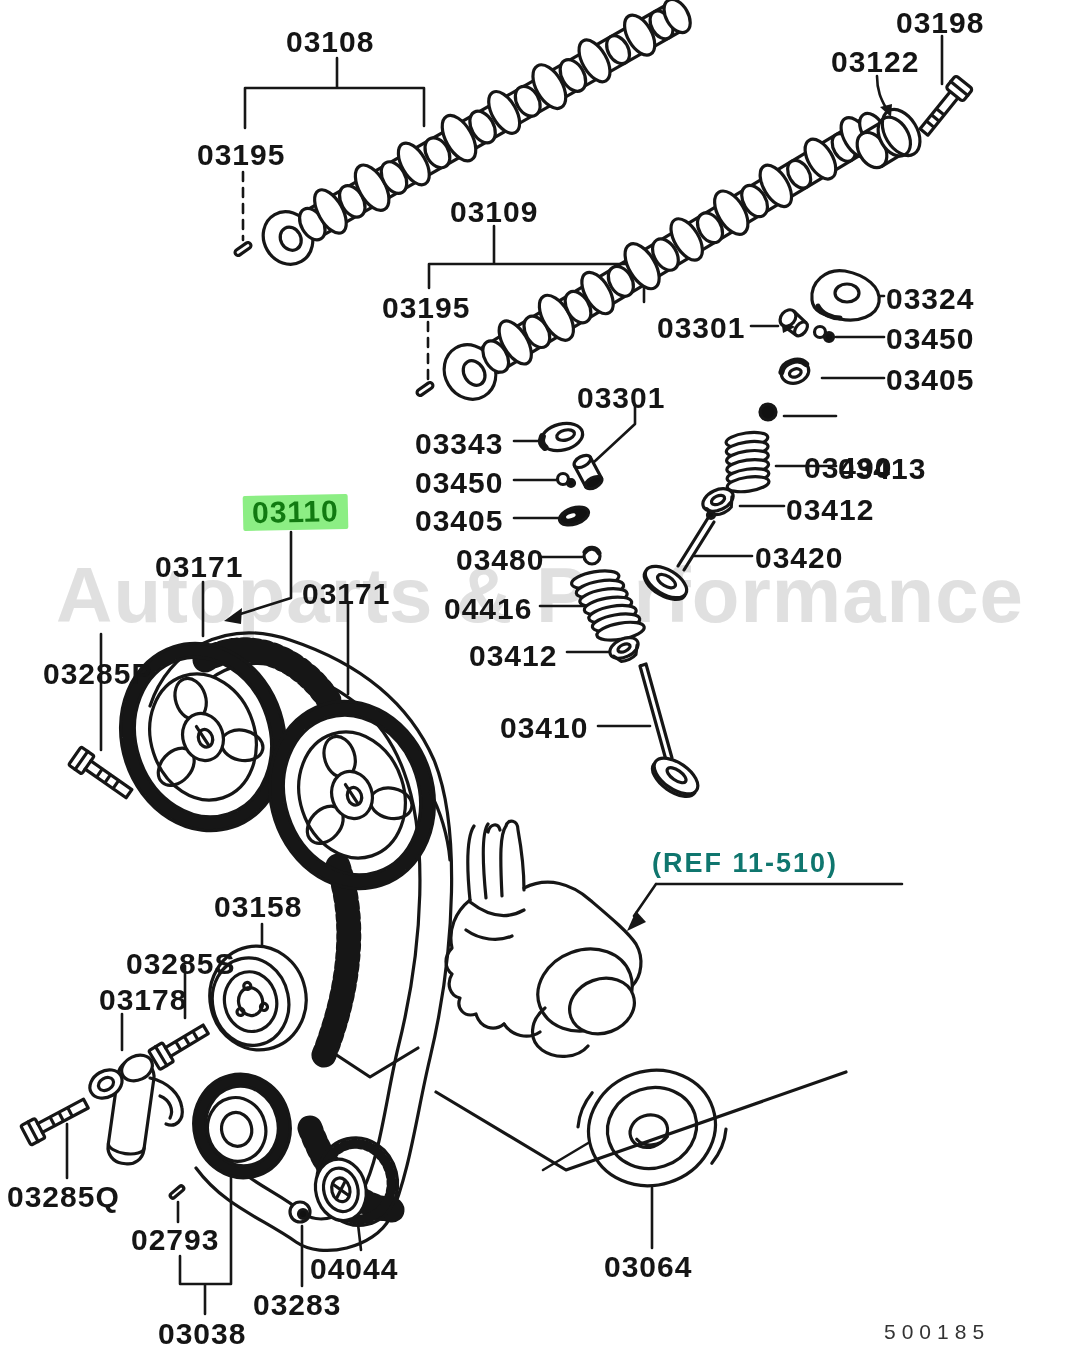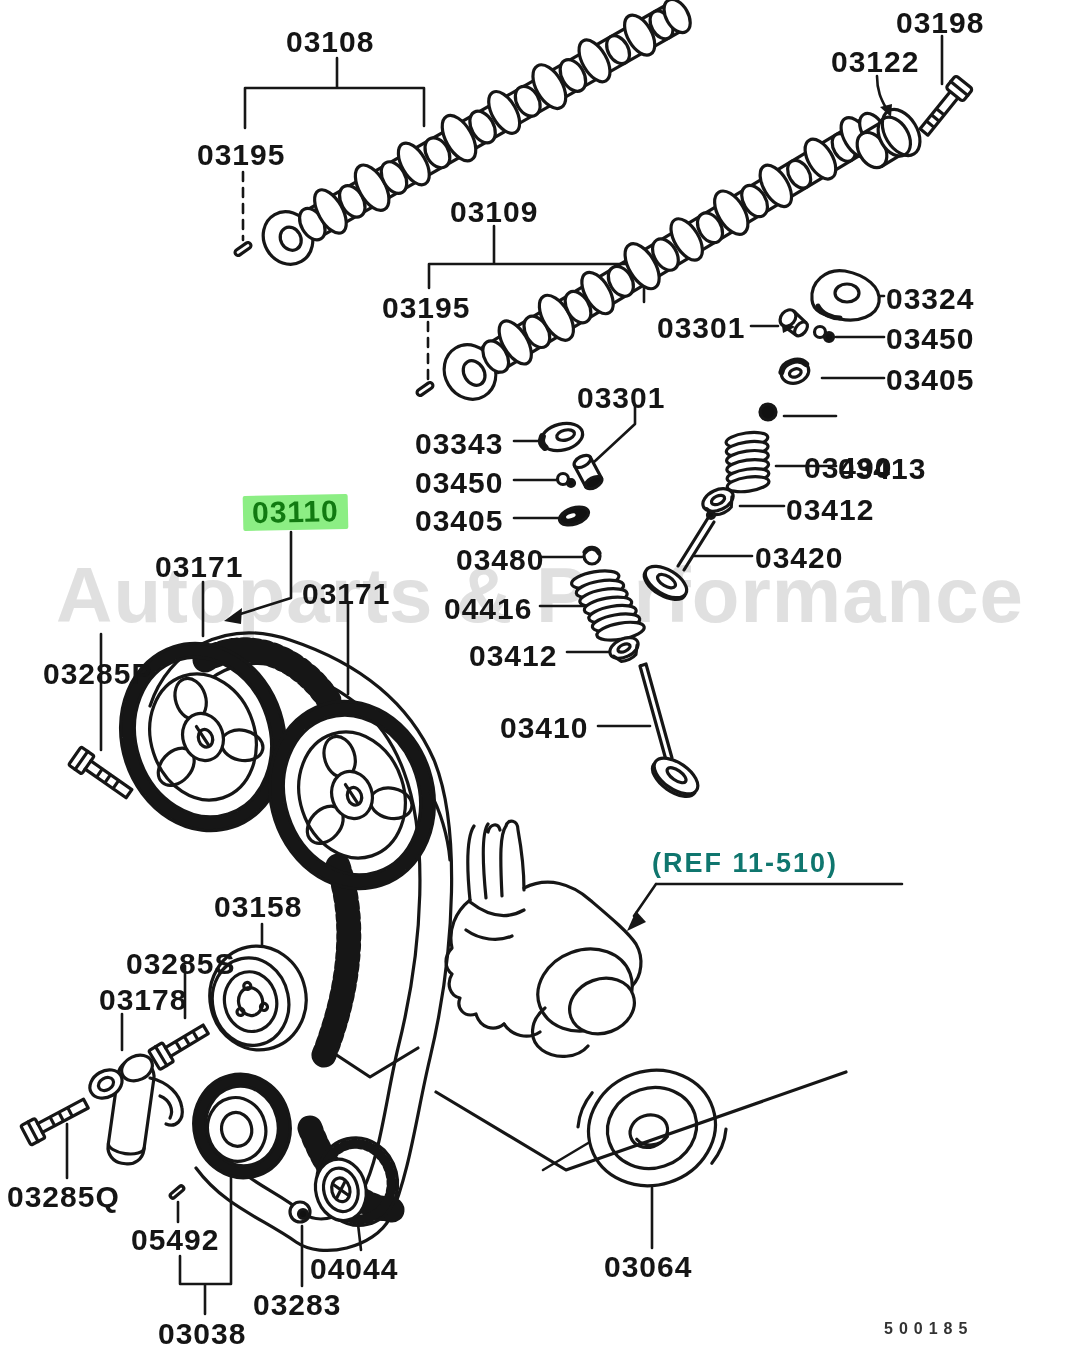--- a/index.html
+++ b/index.html
@@ -28,21 +28,21 @@
     color:#151515;letter-spacing:1px;white-space:nowrap;cursor:pointer;
   }
   .part-label.highlight{
     padding:1px 9px 2px 9px;border-radius:2px;transform:rotate(-1.2deg);
   }
   #ref-note{
     position:absolute;font-weight:bold;font-size:27px;color:#0f766e;
     letter-spacing:2px;white-space:nowrap;z-index:3;
   }
   #footer-code{
-    position:absolute;font-weight:bold;font-size:16px;color:#333;
+    position:absolute;font-weight:normal;font-size:21px;color:#333;
     letter-spacing:6px;white-space:nowrap;z-index:3;
   }
 </style>
 </head>
 <body>
 
 <div id="stage">
 
   <div id="watermark-tagline" style="color: rgba(198, 198, 198, 0.55);">Autoparts &amp; Performance</div>
 
@@ -431,21 +431,21 @@
       <div class="part-label" style="left: 469px; top: 640px;">03412</div>
       <div class="part-label" style="left: 500px; top: 712px;">03410</div>
       <div class="part-label highlight" style="left: 243px; top: 495px; background: rgb(140, 238, 132); color: rgb(17, 122, 17);">03110</div>
       <div class="part-label" style="left: 155px; top: 551px;">03171</div>
       <div class="part-label" style="left: 302px; top: 578px;">03171</div>
       <div class="part-label" style="left: 43px; top: 638px; margin-top: 20px;">03285P</div>
       <div class="part-label" style="left: 214px; top: 891px;">03158</div>
       <div class="part-label" style="left: 126px; top: 948px;">03285S</div>
       <div class="part-label" style="left: 71px; top: 984px; margin-left: 28px;">03178</div>
       <div class="part-label" style="left: 7px; top: 1181px;">03285Q</div>
-      <div class="part-label" style="left: 131px; top: 1224px;">05492</div>
+      <div class="part-label" style="left: 131px; top: 1224px;">02793</div>
       <div class="part-label" style="left: 158px; top: 1318px;">03038</div>
       <div class="part-label" style="left: 253px; top: 1289px;">03283</div>
       <div class="part-label" style="left: 310px; top: 1253px;">04044</div>
       <div class="part-label" style="left: 604px; top: 1251px;">03064</div>
     </div>
 
   <div id="ref-note" style="left:652px;top:848px">(REF 11-510)</div>
 
   <div id="footer-code" style="left:884px;top:1320px">500185</div>
 </div>

